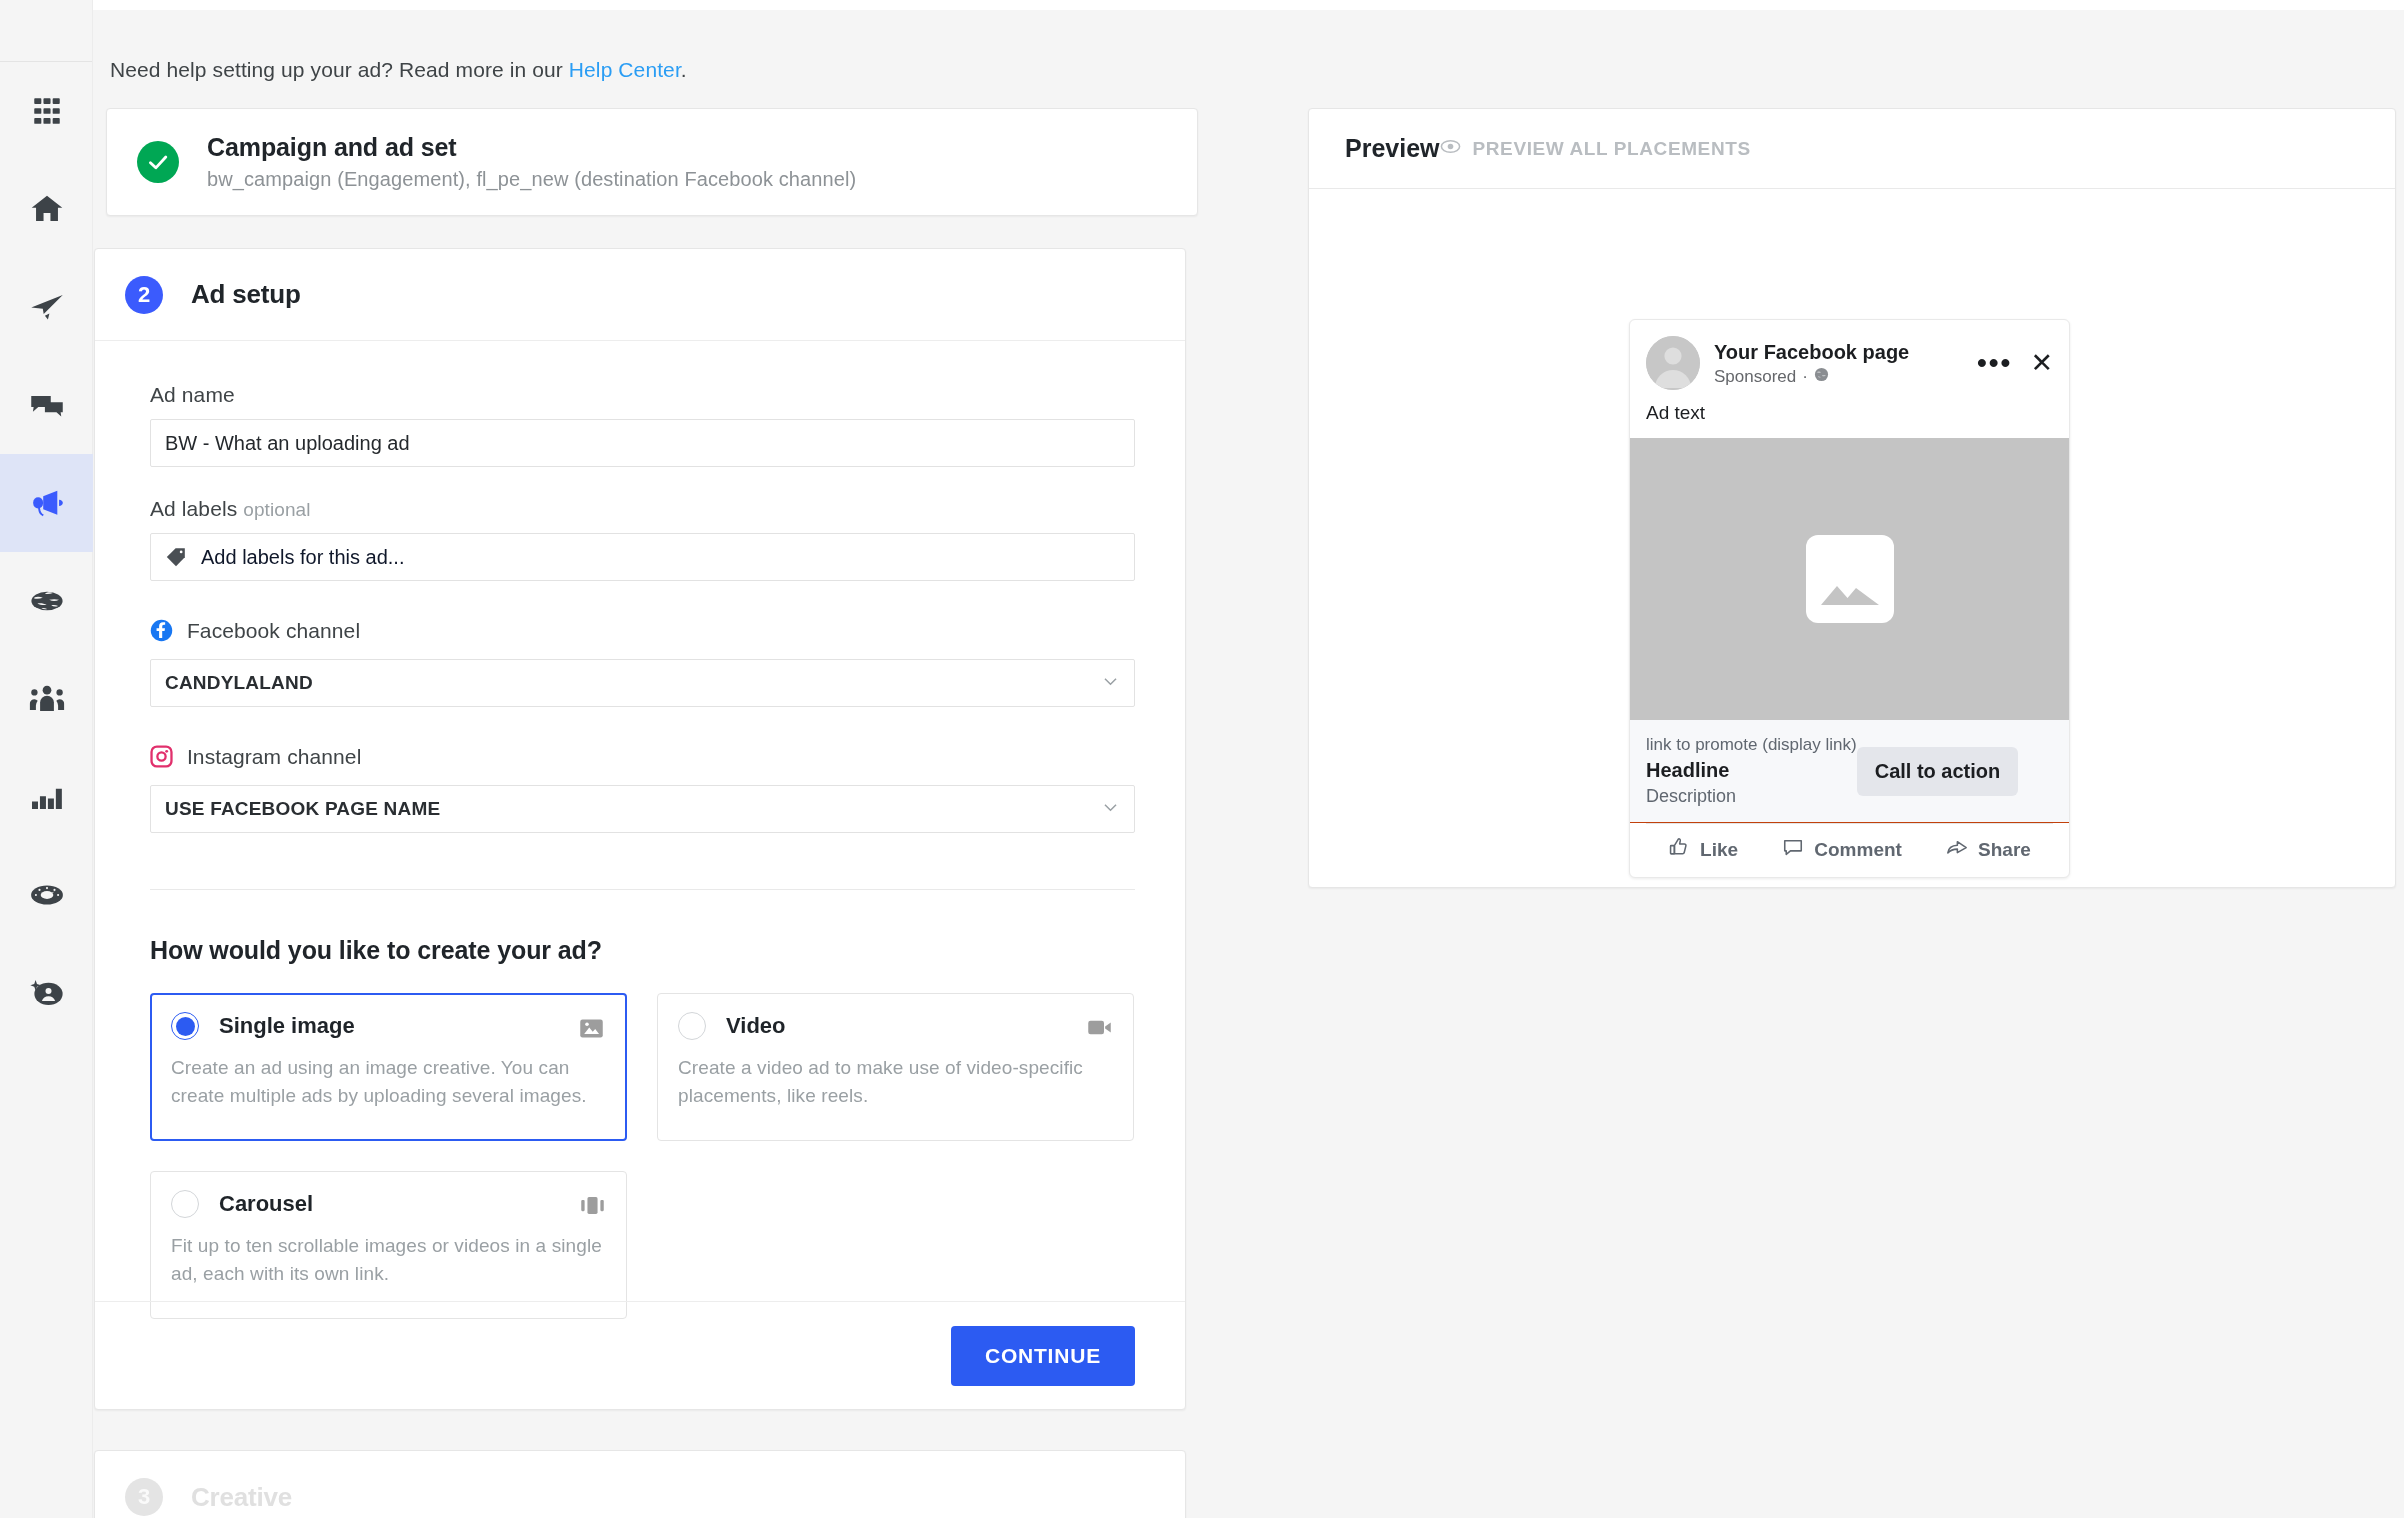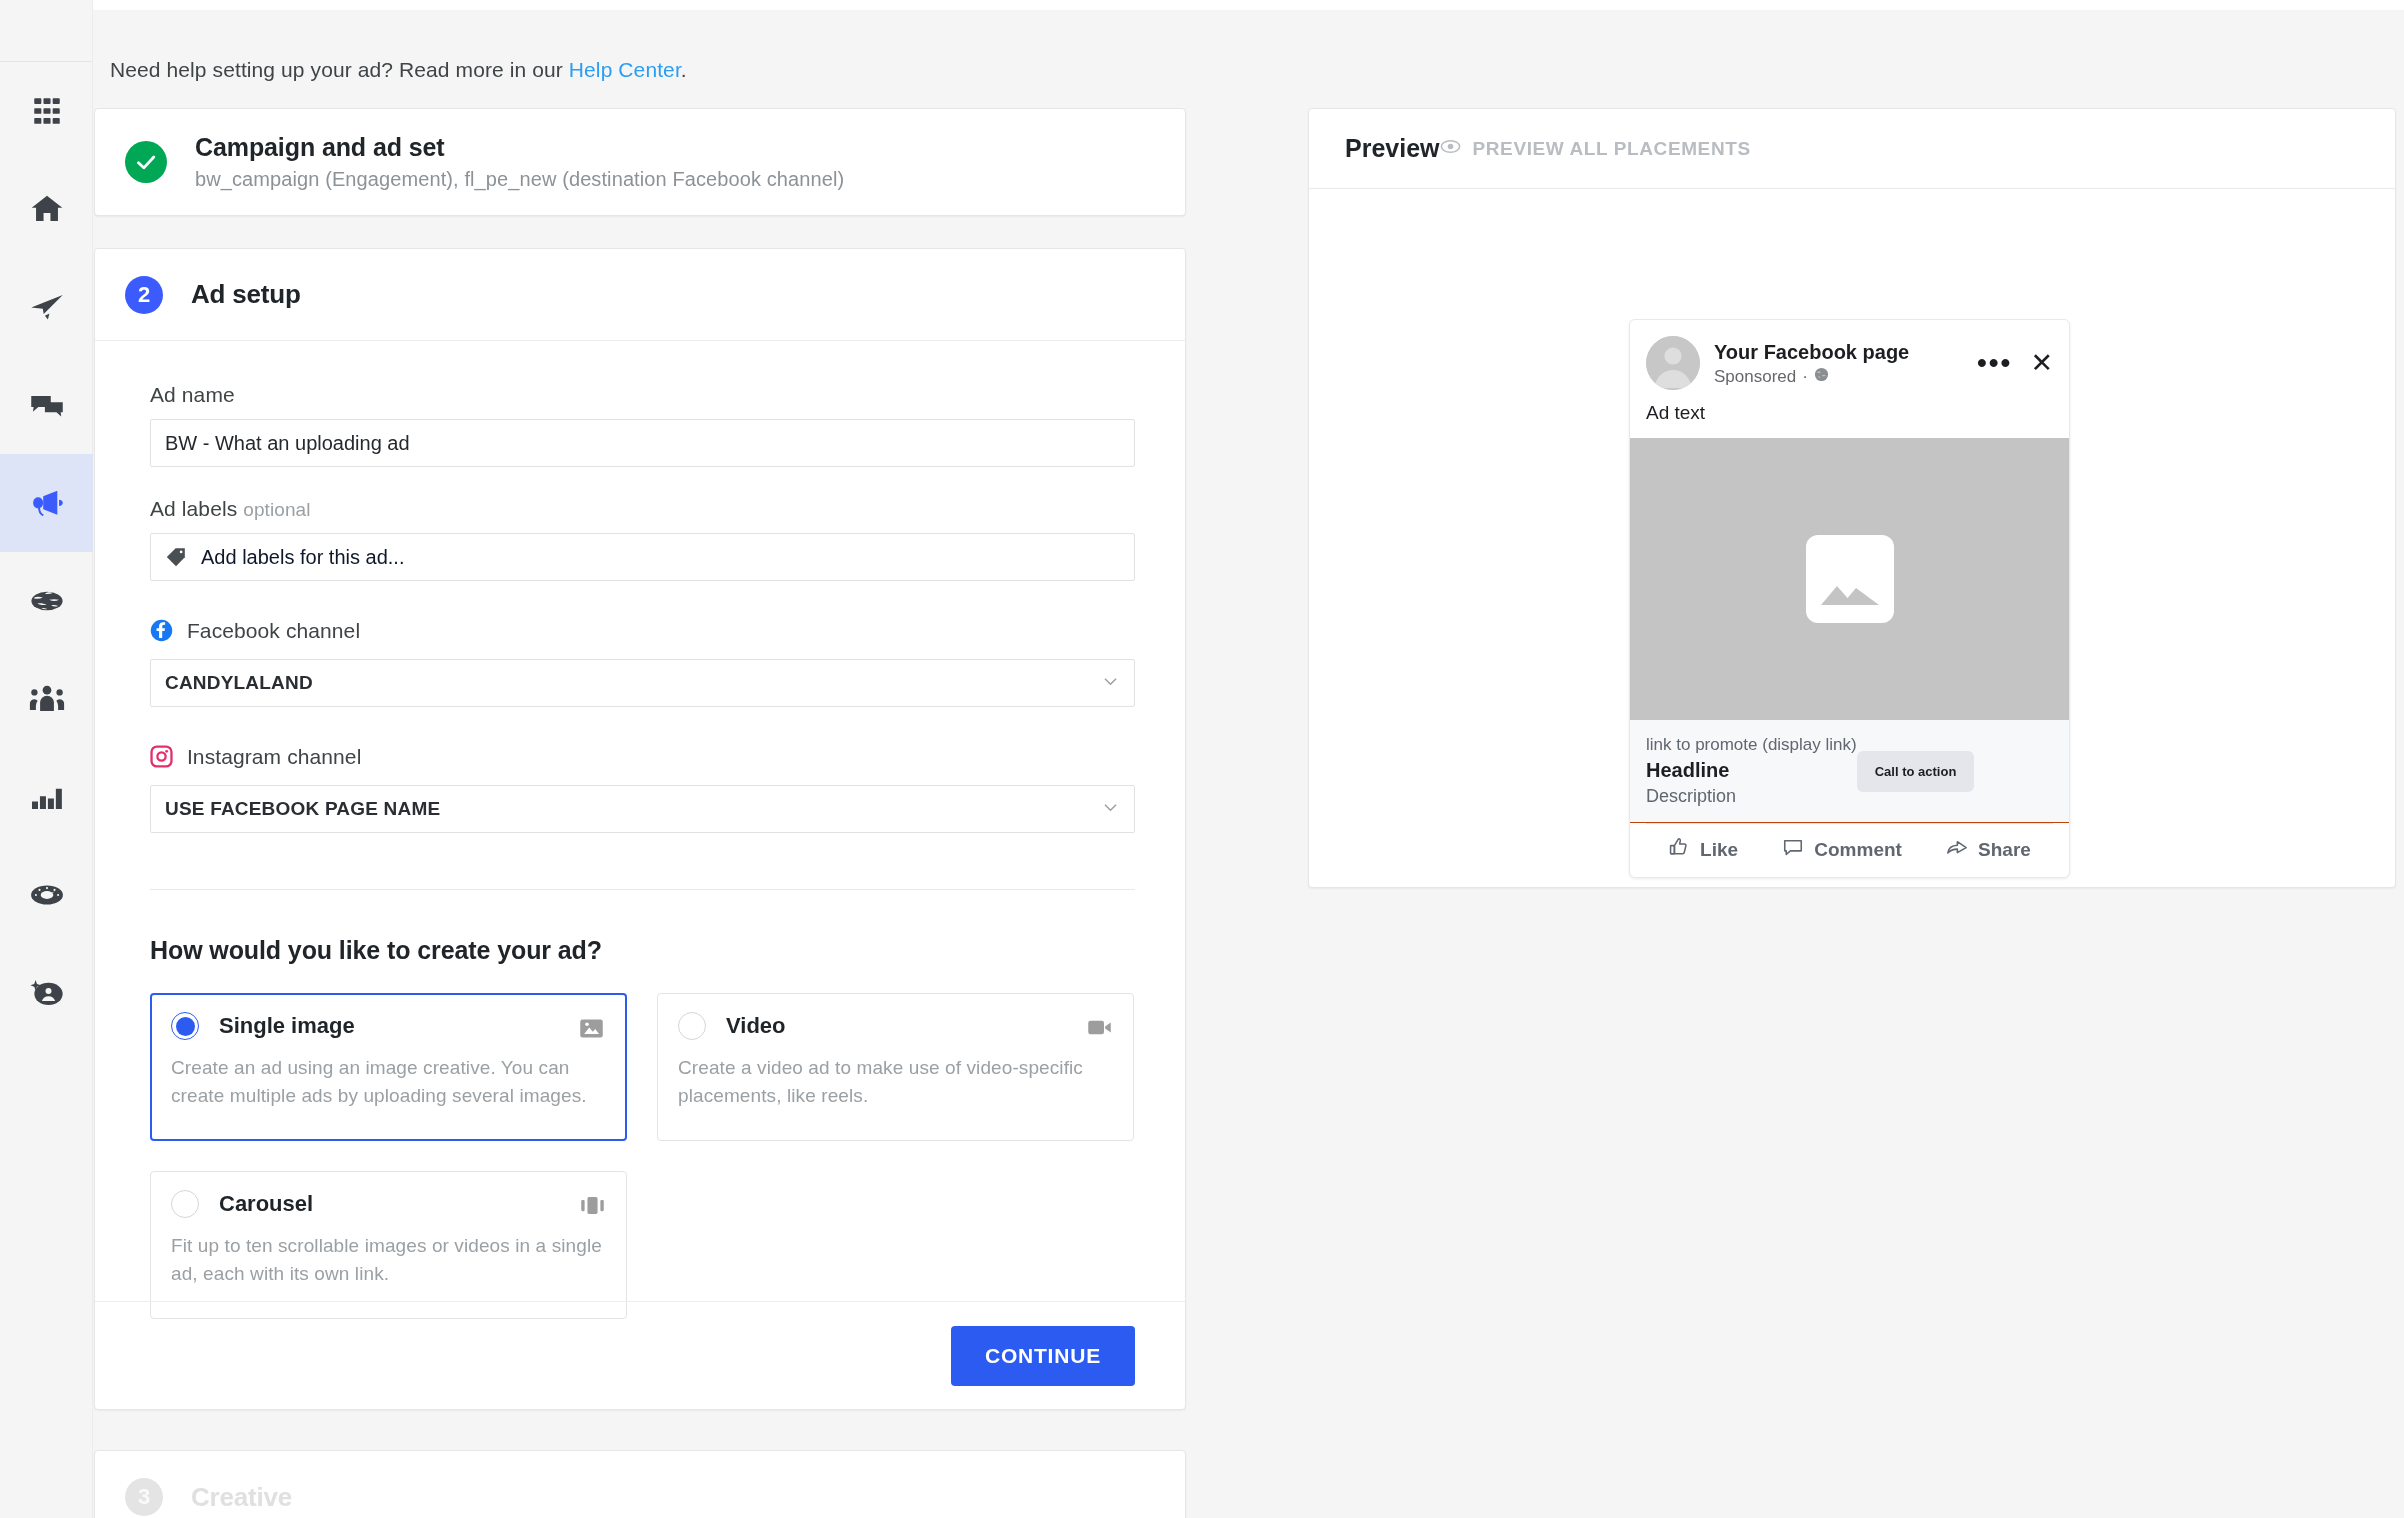--- a/index.html
+++ b/index.html
@@ -51,21 +51,21 @@
   
   .card {
     position: absolute;
     background: #fff;
     border: 1px solid #e6e6e6;
     border-radius: 4px;
     box-shadow: 0 1px 2px rgba(0,0,0,.05);
   }
 
   
-  #card-campaign { left: 94px; top: 108px; width: 1092px; height: 108px; }
+  #card-campaign { left: 106px; top: 108px; width: 1092px; height: 108px; }
   .camp-inner { display:flex; align-items:center; height:100%; padding-left: 30px; }
   .check-circle {
     width: 42px; height: 42px; border-radius: 50%;
     background: #00A754; flex: none;
     display:flex; align-items:center; justify-content:center;
   }
   .camp-txt { margin-left: 28px; }
   .camp-title { font-size: 25px; font-weight: 700; color: #20252a; letter-spacing: -.1px; line-height: 1.15; }
   .camp-sub { font-size: 20px; color: #8d9296; margin-top: 6px; letter-spacing: .1px; }
 
@@ -209,21 +209,21 @@
     background:#f7f8fa; padding: 14px 16px;
     display:flex; align-items:center; justify-content:flex-start;
     border-bottom: 1px solid #c2410c;
   }
   .ad-link-l { line-height: 1.35; }
   .ad-url { font-size: 17px; color:#606770; }
   .ad-head2 { font-size: 20px; font-weight:700; color:#1c1e21; }
   .ad-desc { font-size: 18px; color:#606770; }
   .cta {
     background:#e4e6eb; border:none; border-radius: 6px;
-    padding: 13px 18px; font-size: 13px; font-weight:700; color:#1c1e21;
+    padding: 13px 18px; font-size: 20px; font-weight:700; color:#1c1e21;
     font-family:"Liberation Sans", sans-serif; cursor:pointer; white-space:nowrap;
   }
   .ad-foot { padding: 0 16px 10px 16px; }
   .ad-sep { height:1px; background:#e5e5e5; margin: 0 0 2px 0; }
   .ad-btns { display:flex; justify-content:space-around; padding: 10px 0 4px 0; }
   .ad-btn { display:flex; align-items:center; gap:10px; font-size:19px; font-weight:700; color:#606770; cursor:pointer; }
 </style>
 </head>
 <body>
 

